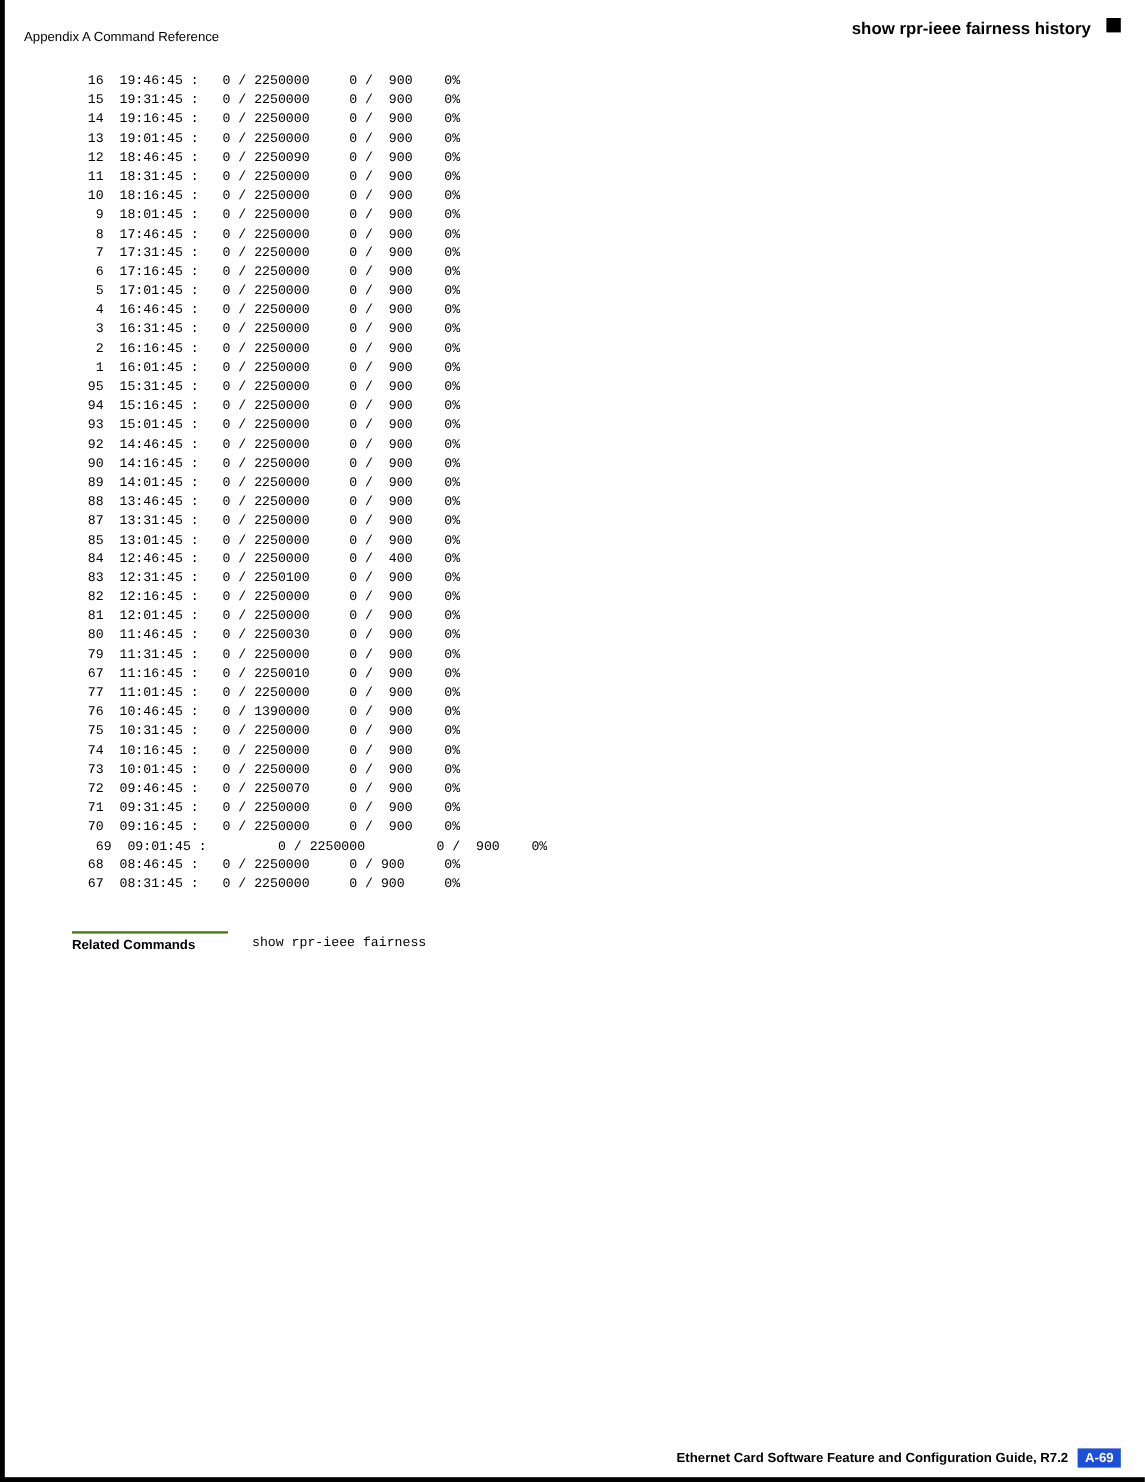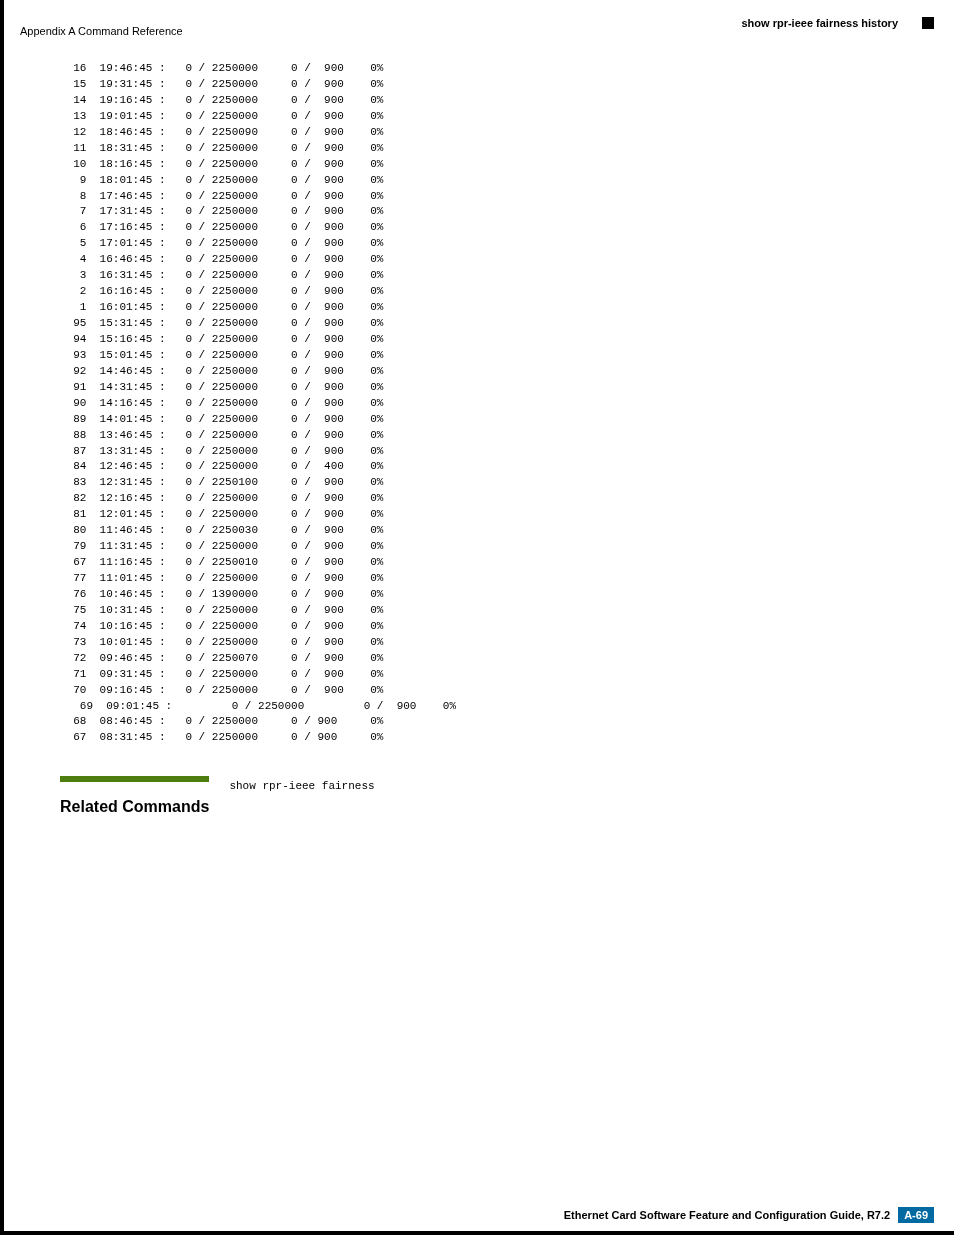--- a/index.html
+++ b/index.html
@@ -49,26 +49,26 @@
     }
 
     .header-left {
       font-size: 11px;
       font-weight: normal;
       color: #000;
       margin-top: 17px;
     }
 
     .header-right {
-      font-size: 11px;
+      font-size: 14px;
       font-weight: bold;
       color: #000;
       display: flex;
       align-items: flex-start;
-      gap: 24px;
+      gap: 13px;
     }
 
     .header-right .black-square {
       width: 12px;
       height: 12px;
       background: #000;
       display: inline-block;
     }
 
     .content-area {
@@ -85,24 +85,24 @@
 
     .related-section {
       margin-top: 20px;
       display: flex;
       align-items: flex-start;
       gap: 20px;
     }
 
     .related-label {
       font-weight: bold;
-      font-size: 16px;
+      font-size: 11px;
       min-width: 130px;
-      border-top: 6px solid #4d7c0f;
-      padding-top: 16px;
+      border-top: 2px solid #4d7c0f;
+      padding-top: 4px;
     }
 
     .related-command {
       font-family: 'Courier New', Courier, monospace;
       font-size: 11px;
       padding-top: 4px;
     }
 
     .footer {
       position: absolute;
@@ -126,21 +126,21 @@
       gap: 8px;
     }
 
     .footer-text {
       font-size: 11px;
       font-weight: bold;
       color: #000;
     }
 
     .footer-badge {
-      background: #0369a1;
+      background: #1d4ed8;
       color: #fff;
       font-size: 11px;
       font-weight: bold;
       padding: 2px 6px;
     }
   </style>
 </head>
 <body>
 
 <div class="page-container">
@@ -170,25 +170,25 @@
         <div style="font-family: &quot;Courier New&quot;, Courier, monospace; font-size: 11px; line-height: 1.45; white-space: pre;">   6  17:16:45 :   0 / 2250000     0 /  900    0%</div>
         <div style="font-family: &quot;Courier New&quot;, Courier, monospace; font-size: 11px; line-height: 1.45; white-space: pre;">   5  17:01:45 :   0 / 2250000     0 /  900    0%</div>
         <div style="font-family: &quot;Courier New&quot;, Courier, monospace; font-size: 11px; line-height: 1.45; white-space: pre;">   4  16:46:45 :   0 / 2250000     0 /  900    0%</div>
         <div style="font-family: &quot;Courier New&quot;, Courier, monospace; font-size: 11px; line-height: 1.45; white-space: pre;">   3  16:31:45 :   0 / 2250000     0 /  900    0%</div>
         <div style="font-family: &quot;Courier New&quot;, Courier, monospace; font-size: 11px; line-height: 1.45; white-space: pre;">   2  16:16:45 :   0 / 2250000     0 /  900    0%</div>
         <div style="font-family: &quot;Courier New&quot;, Courier, monospace; font-size: 11px; line-height: 1.45; white-space: pre;">   1  16:01:45 :   0 / 2250000     0 /  900    0%</div>
         <div style="font-family: &quot;Courier New&quot;, Courier, monospace; font-size: 11px; line-height: 1.45; white-space: pre;">  95  15:31:45 :   0 / 2250000     0 /  900    0%</div>
         <div style="font-family: &quot;Courier New&quot;, Courier, monospace; font-size: 11px; line-height: 1.45; white-space: pre;">  94  15:16:45 :   0 / 2250000     0 /  900    0%</div>
         <div style="font-family: &quot;Courier New&quot;, Courier, monospace; font-size: 11px; line-height: 1.45; white-space: pre;">  93  15:01:45 :   0 / 2250000     0 /  900    0%</div>
         <div style="font-family: &quot;Courier New&quot;, Courier, monospace; font-size: 11px; line-height: 1.45; white-space: pre;">  92  14:46:45 :   0 / 2250000     0 /  900    0%</div>
-        <div style="font-family: &quot;Courier New&quot;, Courier, monospace; font-size: 11px; line-height: 1.45; white-space: pre;">  91  14:31:45 :   0 / 2250000     0 /  900    0%</div>
         <div style="font-family: &quot;Courier New&quot;, Courier, monospace; font-size: 11px; line-height: 1.45; white-space: pre;">  90  14:16:45 :   0 / 2250000     0 /  900    0%</div>
         <div style="font-family: &quot;Courier New&quot;, Courier, monospace; font-size: 11px; line-height: 1.45; white-space: pre;">  89  14:01:45 :   0 / 2250000     0 /  900    0%</div>
         <div style="font-family: &quot;Courier New&quot;, Courier, monospace; font-size: 11px; line-height: 1.45; white-space: pre;">  88  13:46:45 :   0 / 2250000     0 /  900    0%</div>
         <div style="font-family: &quot;Courier New&quot;, Courier, monospace; font-size: 11px; line-height: 1.45; white-space: pre;">  87  13:31:45 :   0 / 2250000     0 /  900    0%</div>
+        <div style="font-family: &quot;Courier New&quot;, Courier, monospace; font-size: 11px; line-height: 1.45; white-space: pre;">  85  13:01:45 :   0 / 2250000     0 /  900    0%</div>
         <div style="font-family: &quot;Courier New&quot;, Courier, monospace; font-size: 11px; line-height: 1.45; white-space: pre;">  84  12:46:45 :   0 / 2250000     0 /  400    0%</div>
         <div style="font-family: &quot;Courier New&quot;, Courier, monospace; font-size: 11px; line-height: 1.45; white-space: pre;">  83  12:31:45 :   0 / 2250100     0 /  900    0%</div>
         <div style="font-family: &quot;Courier New&quot;, Courier, monospace; font-size: 11px; line-height: 1.45; white-space: pre;">  82  12:16:45 :   0 / 2250000     0 /  900    0%</div>
         <div style="font-family: &quot;Courier New&quot;, Courier, monospace; font-size: 11px; line-height: 1.45; white-space: pre;">  81  12:01:45 :   0 / 2250000     0 /  900    0%</div>
         <div style="font-family: &quot;Courier New&quot;, Courier, monospace; font-size: 11px; line-height: 1.45; white-space: pre;">  80  11:46:45 :   0 / 2250030     0 /  900    0%</div>
         <div style="font-family: &quot;Courier New&quot;, Courier, monospace; font-size: 11px; line-height: 1.45; white-space: pre;">  79  11:31:45 :   0 / 2250000     0 /  900    0%</div>
         <div style="font-family: &quot;Courier New&quot;, Courier, monospace; font-size: 11px; line-height: 1.45; white-space: pre;">  67  11:16:45 :   0 / 2250010     0 /  900    0%</div>
         <div style="font-family: &quot;Courier New&quot;, Courier, monospace; font-size: 11px; line-height: 1.45; white-space: pre;">  77  11:01:45 :   0 / 2250000     0 /  900    0%</div>
         <div style="font-family: &quot;Courier New&quot;, Courier, monospace; font-size: 11px; line-height: 1.45; white-space: pre;">  76  10:46:45 :   0 / 1390000     0 /  900    0%</div>
         <div style="font-family: &quot;Courier New&quot;, Courier, monospace; font-size: 11px; line-height: 1.45; white-space: pre;">  75  10:31:45 :   0 / 2250000     0 /  900    0%</div>

